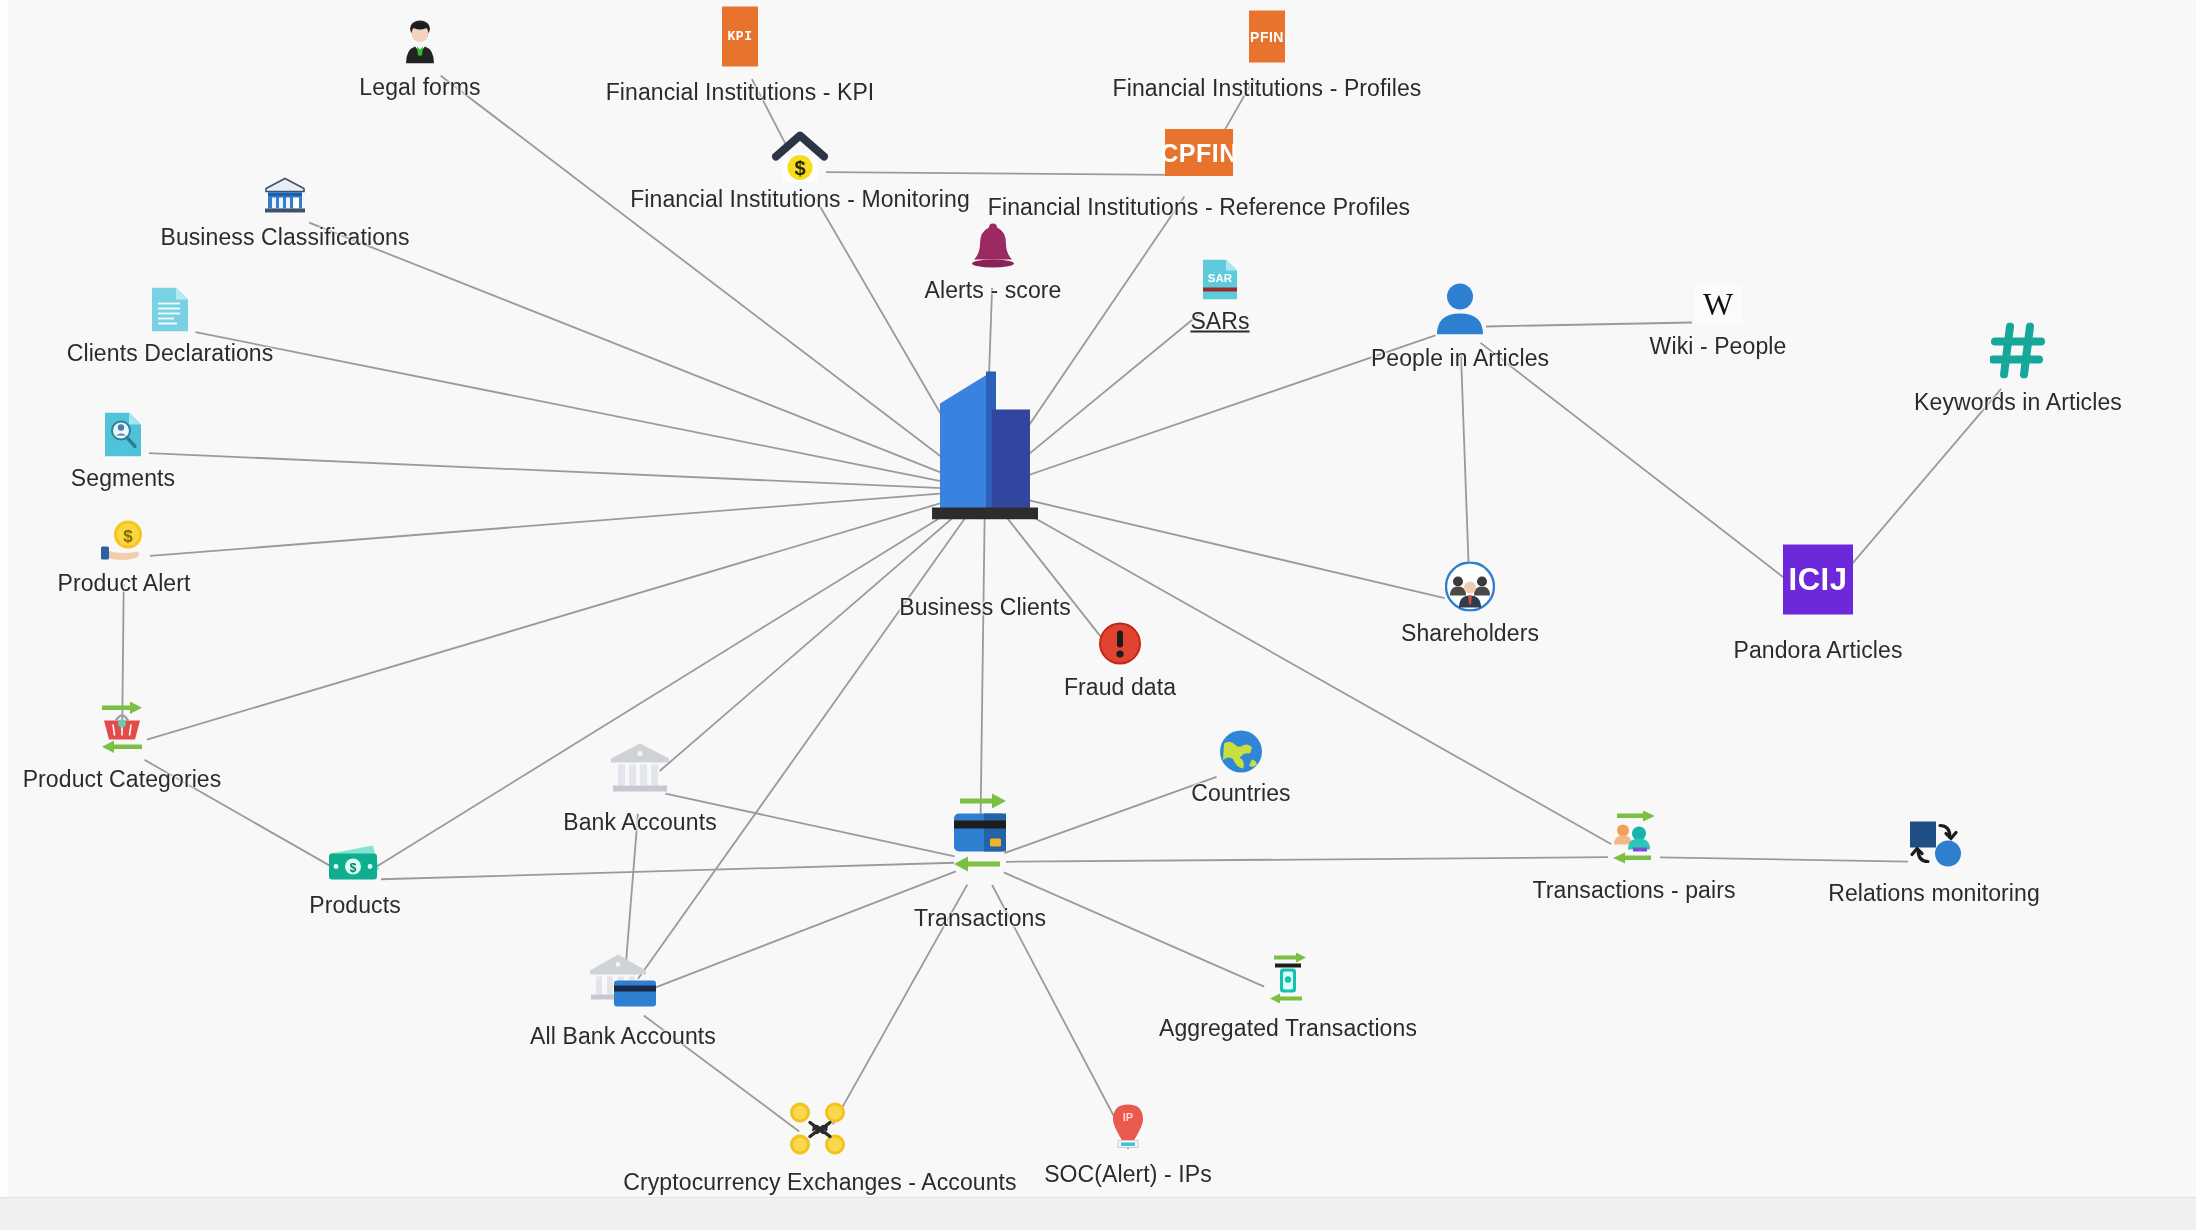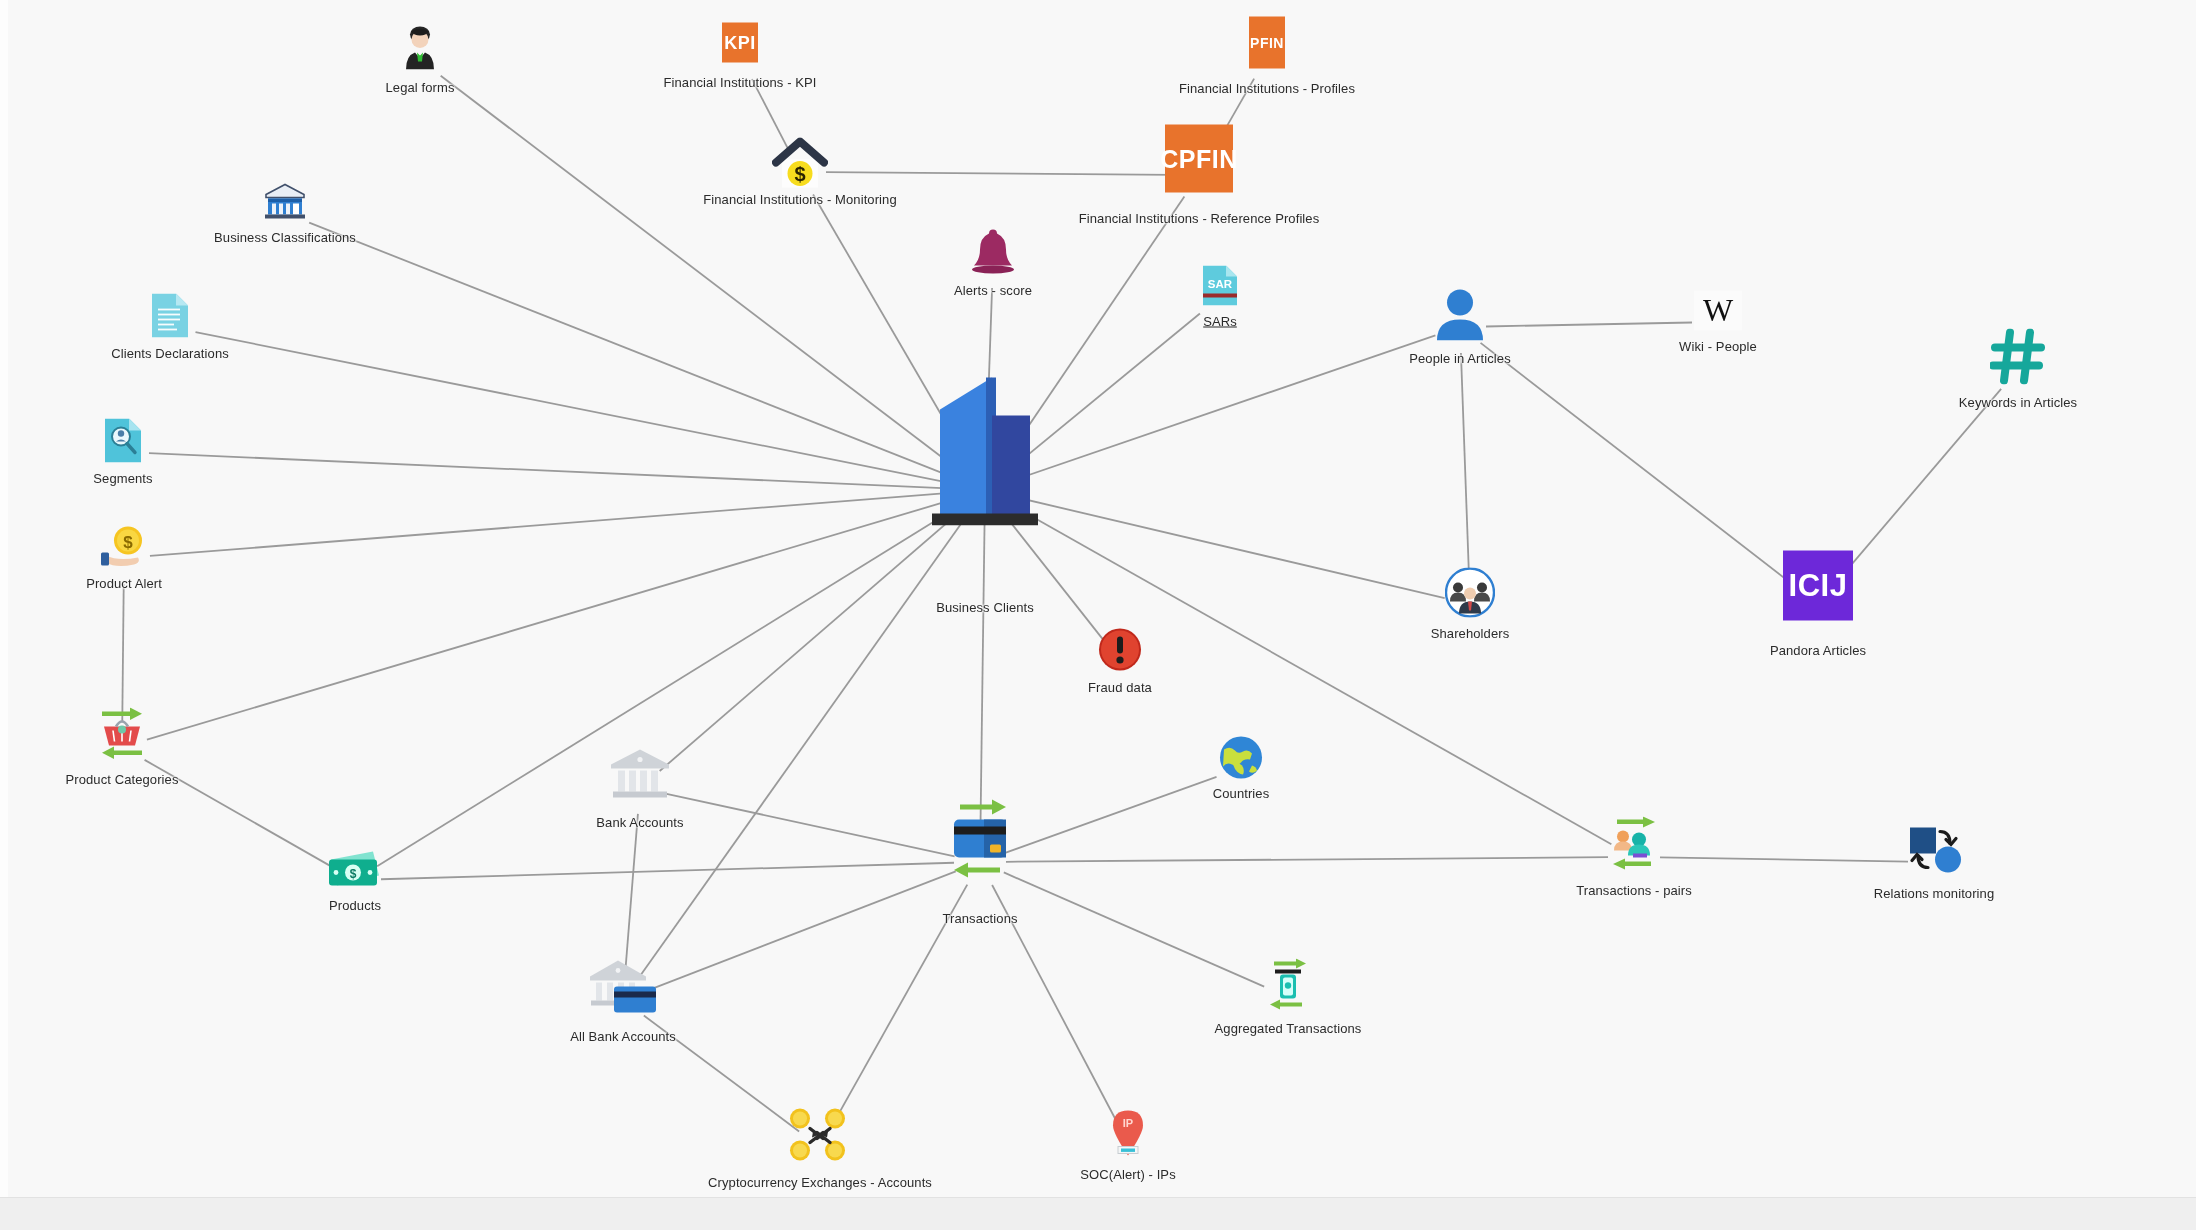--- a/index.html
+++ b/index.html
@@ -41,39 +41,39 @@
   .node-icon {
     position: relative;
     display: flex;
     align-items: center;
     justify-content: center;
     line-height: 0;
   }
   .node-label {
     margin-top: 2px;
     white-space: nowrap;
-    font-size: 13px;
+    font-size: 23px;
     color: #2b2b2b;
     letter-spacing: .1px;
     text-shadow: 0 0 2px #f8f8f8, 0 0 3px #f8f8f8, 1px 0 2px #f8f8f8, -1px 0 2px #f8f8f8;
     position: relative;
     z-index: 4;
   }
   
   .tile {
     display: flex;
     align-items: center;
     justify-content: center;
     color: #ffffff;
     font-weight: 700;
     letter-spacing: .5px;
   }
-  .tile-kpi   { width: 36px; height: 40px; background: #e8732c; font-size: 18px; }
+  .tile-kpi   { width: 36px; height: 60px; background: #e8732c; font-size: 13px; font-family: Liberation Mono, monospace; }
   .tile-pfin  { width: 36px; height: 52px; background: #e8732c; font-size: 14px; }
-  .tile-cpfin { width: 68px; height: 68px; background: #e8732c; font-size: 25px; }
+  .tile-cpfin { width: 68px; height: 47px; background: #e8732c; font-size: 25px; }
   .tile-icij  { width: 70px; height: 70px; background: #6d28d9; font-size: 31px; font-weight: 700; }
   .bottom-band {
     position: absolute;
     left: 0;
     bottom: 0;
     width: 2196px;
     height: 32px;
     background: #efefef;
     border-top: 1px solid #e2e2e2;
   }

